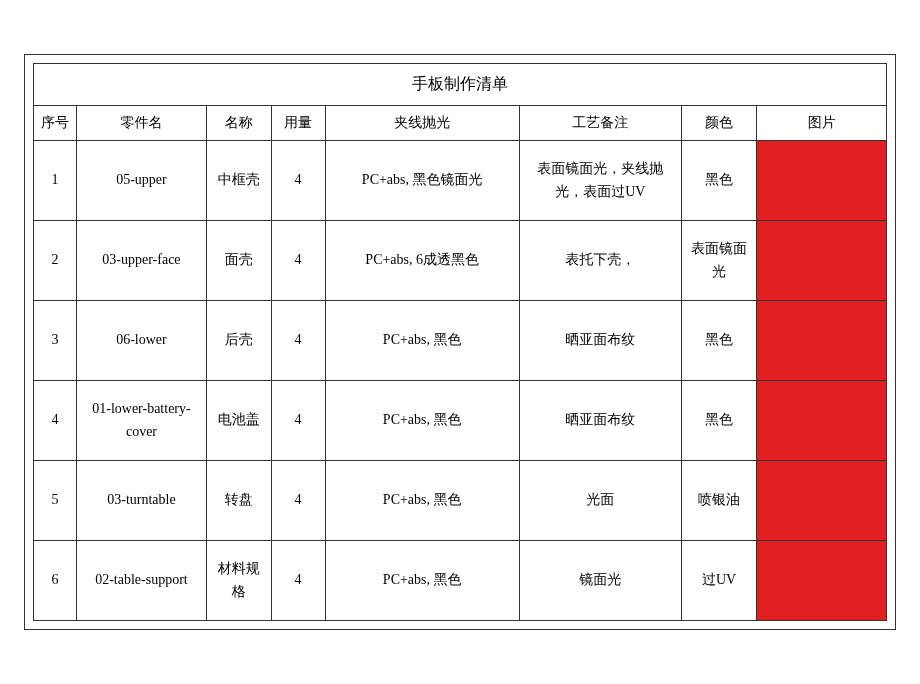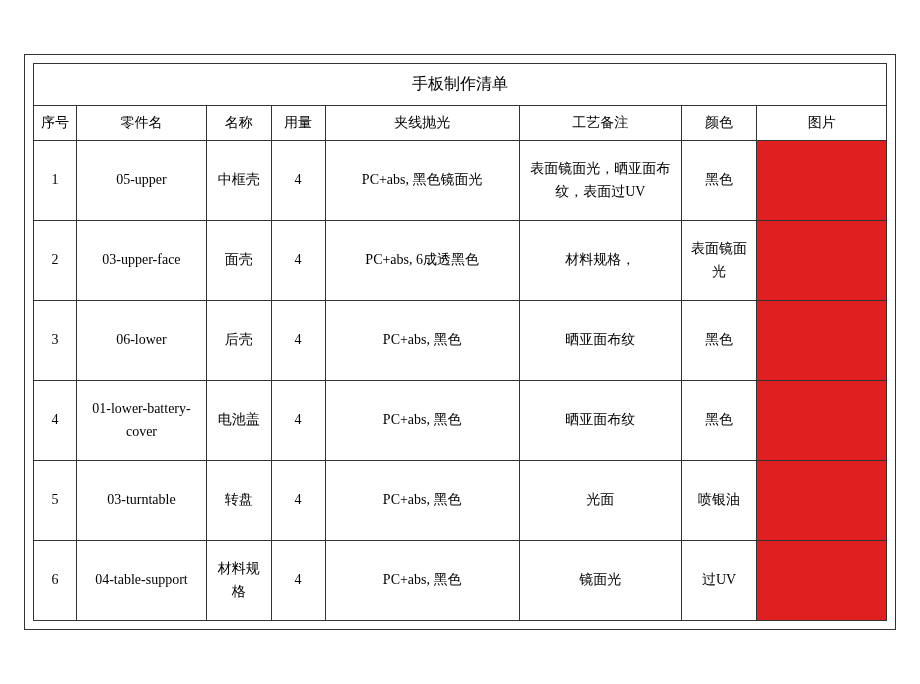--- a/index.html
+++ b/index.html
@@ -102,31 +102,31 @@
         <th>图片</th>
       </tr>
     </thead>
     <tbody id="table-body">
     <tr>
           <td>1</td>
           <td>05-upper</td>
           <td>中框壳</td>
           <td>4</td>
           <td>PC+abs, 黑色镜面光</td>
-          <td>表面镜面光，晒亚面布纹，表面过UV</td>
+          <td>表面镜面光，夹线抛光，表面过UV</td>
           <td>黑色</td>
           <td class="image-cell" style="height: 80px;"></td>
         </tr>
         <tr>
           <td>2</td>
           <td>03-upper-face</td>
           <td>面壳</td>
           <td>4</td>
           <td>PC+abs, 6成透黑色</td>
-          <td>材料规格，</td>
+          <td>表托下壳，</td>
           <td>表面镜面光</td>
           <td class="image-cell" style="height: 80px;"></td>
         </tr>
         <tr>
           <td>3</td>
           <td>06-lower</td>
           <td>后壳</td>
           <td>4</td>
           <td>PC+abs, 黑色</td>
           <td>晒亚面布纹</td>
@@ -148,21 +148,21 @@
           <td>03-turntable</td>
           <td>转盘</td>
           <td>4</td>
           <td>PC+abs, 黑色</td>
           <td>光面</td>
           <td>喷银油</td>
           <td class="image-cell" style="height: 80px;"></td>
         </tr>
         <tr>
           <td>6</td>
-          <td>04-table-support</td>
+          <td>02-table-support</td>
           <td>材料规格</td>
           <td>4</td>
           <td>PC+abs, 黑色</td>
           <td>镜面光</td>
           <td>过UV</td>
           <td class="image-cell" style="height: 80px;"></td>
         </tr>
       </tbody>
   </table>
 </div>

